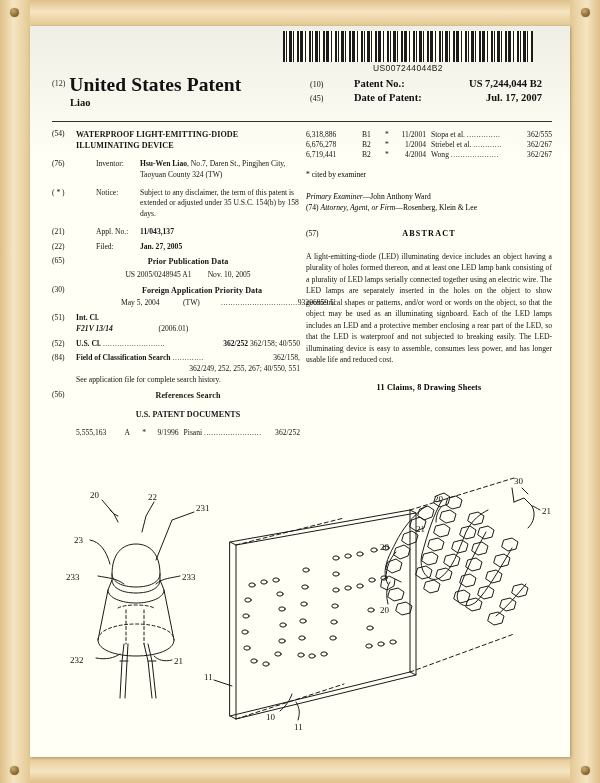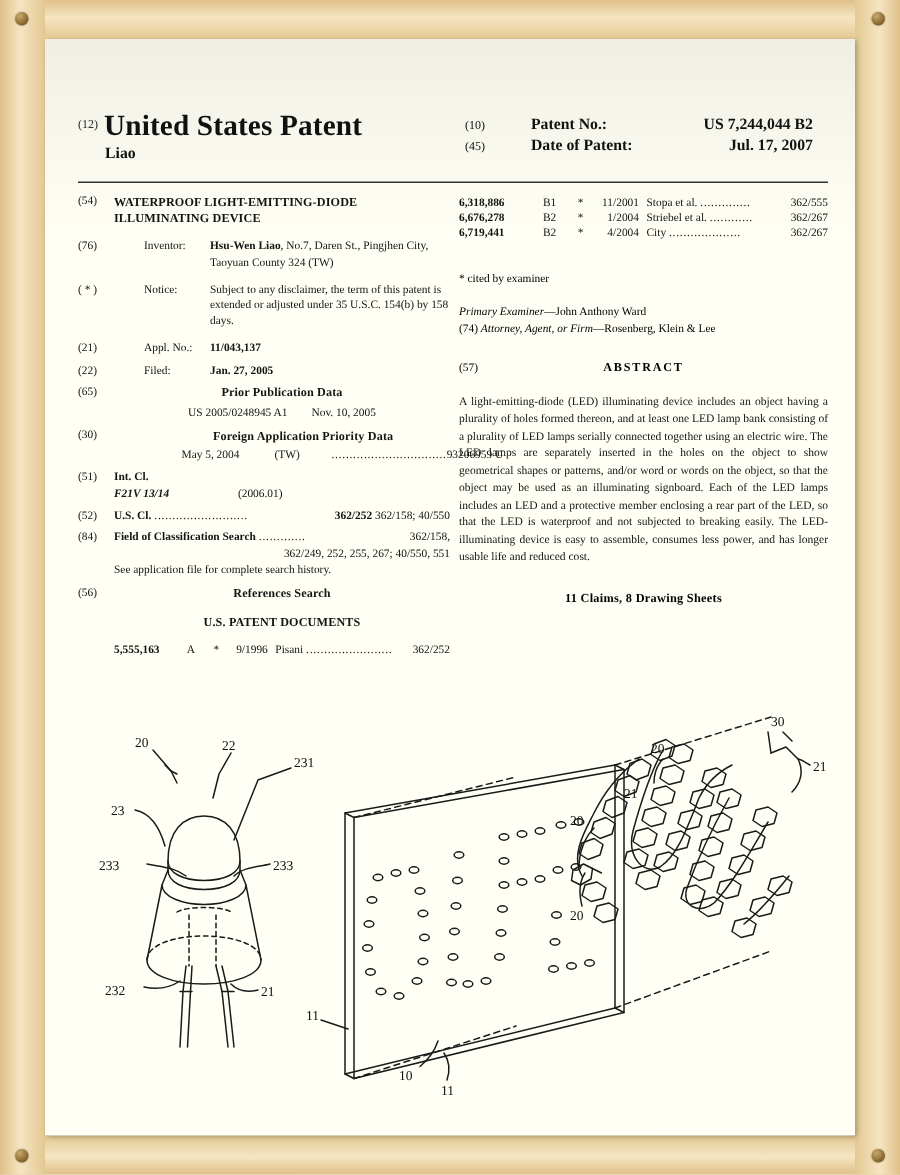--- a/index.html
+++ b/index.html
@@ -233,31 +233,31 @@
   .ref-table {
     font-size: 7.6px;
     width: 100%;
     border-collapse: collapse;
   }
   .ref-table td {
     padding: 0.6px 0;
     white-space: nowrap;
     color: #141414;
   }
-  .ref-num { font-weight: bold; margin-left: 26px; }
+  .ref-num { font-weight: normal; margin-left: 26px; }
   .td-pat  { width: 56px; }
   .td-kind { width: 20px; }
   .td-star { width: 10px; text-align:center; }
   .td-date { width: 34px; text-align: right; padding-right: 5px !important; }
   .td-name { }
   .td-cls  { text-align: right; width: 44px; }
 
   .cited {
     font-size: 7.6px;
-    margin-top: 21px;
+    margin-top: 10px;
   }
   .exam {
     font-size: 7.6px;
     margin-top: 12px;
     line-height: 1.45;
   }
 
   .abstract-head {
     display: flex;
     font-size: 8.1px;
@@ -307,20 +307,24 @@
   <div class="frame-edge frame-left"></div>
   <div class="frame-edge frame-right"></div>
   <div class="screw tl"></div>
   <div class="screw tr"></div>
   <div class="screw bl"></div>
   <div class="screw br"></div>
 
   <div id="paper">
   <div id="paper-inner">
 
+    <div class="barcode-block">
+      <div class="barcode"></div>
+      <div class="barcode-num">US007244044B2</div>
+    </div>
 
     <div class="content">
 
       <div class="header">
         <div class="hdr-left">
           <div>
             <span class="hdr-code">(12)</span>
             <span class="usp-title">United States Patent</span>
           </div>
           <div class="usp-author">Liao</div>
@@ -474,21 +478,21 @@
                 <td class="td-date">1/2004</td>
                 <td class="td-name"><span>Striebel et al.</span>
                     <span class="dots">............</span></td>
                 <td class="td-cls">362/267</td>
               </tr>
               <tr>
                 <td class="td-pat ref-num">6,719,441</td>
                 <td class="td-kind">B2</td>
                 <td class="td-star">*</td>
                 <td class="td-date">4/2004</td>
-                <td class="td-name"><span>City</span>
+                <td class="td-name"><span>Wong</span>
                     <span class="dots">....................</span></td>
                 <td class="td-cls">362/267</td>
               </tr>
             </tbody>
           </table>
 
           <div class="cited">* cited by examiner</div>
 
           <div class="exam">
             <div><span class="t-ital">Primary Examiner</span>—<span>John Anthony Ward</span></div>

